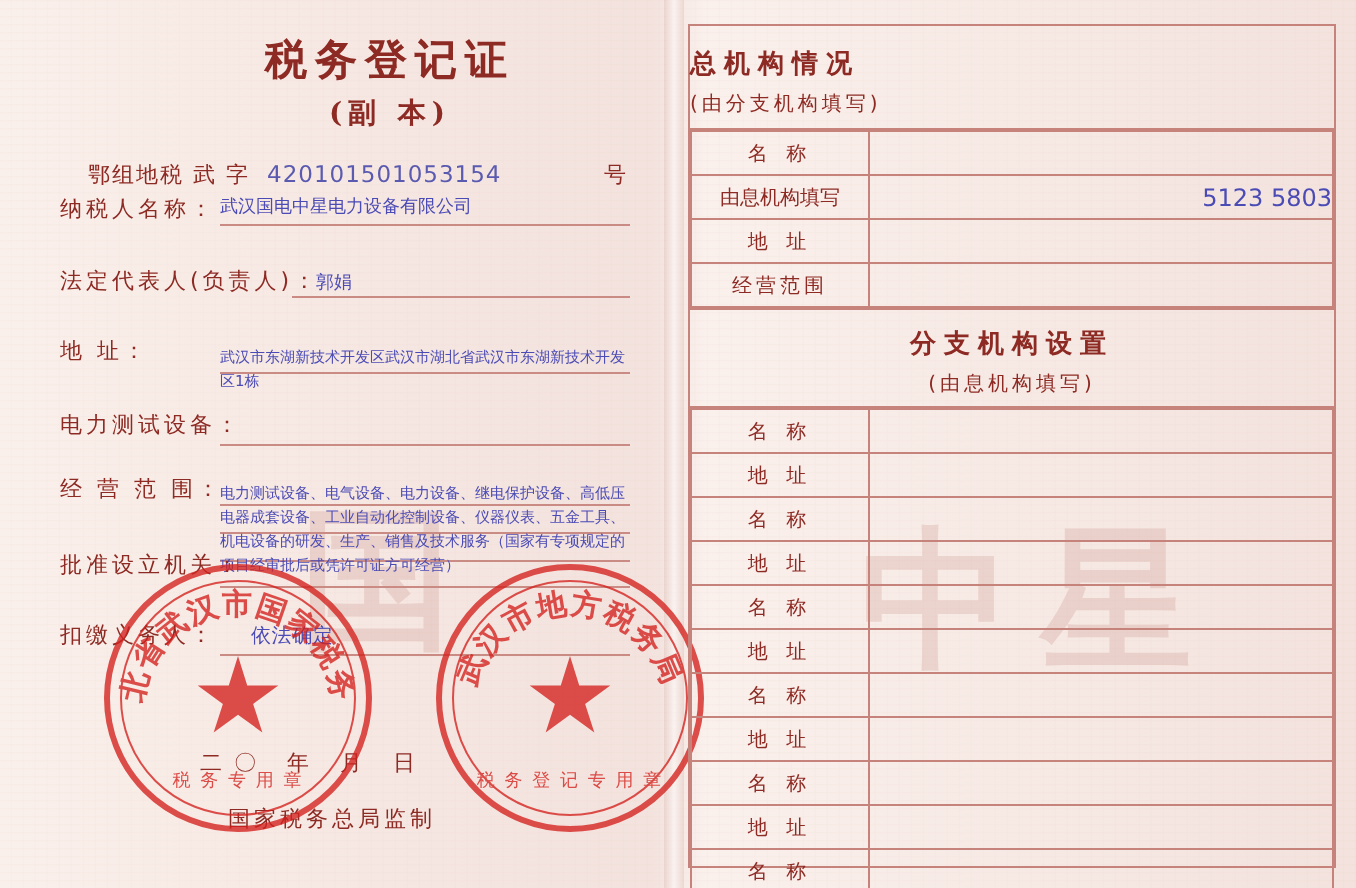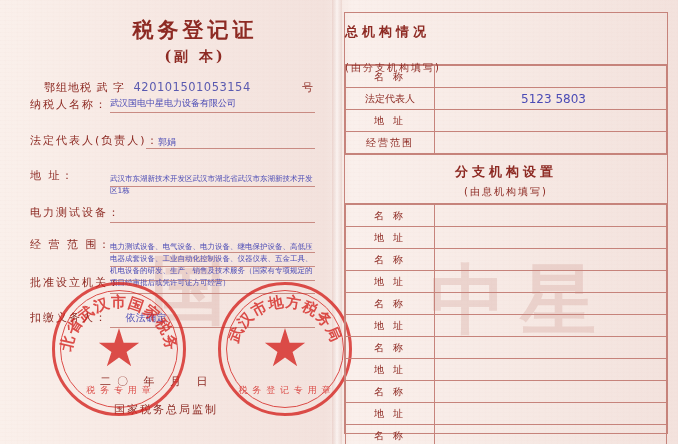--- a/index.html
+++ b/index.html
@@ -106,31 +106,31 @@
   }
   
   .right{
     position:absolute;left:344px;top:12px;width:322px;height:420px;
     border:1px solid #c6837b;
   }
   .r-head{
     text-align:left;color:#8d2a23;padding-top:10px;
   }
   .r-head .h1{font-size:13px;letter-spacing:4px;font-weight:bold;}
-  .r-head .h2{font-size:10px;letter-spacing:2px;margin-top:20px;}
+  .r-head .h2{font-size:10px;letter-spacing:2px;margin-top:4px;}
   .r-head.band{border-bottom:1px solid #c6837b;height:52px;box-sizing:border-box;}
   table.t{
     width:100%;border-collapse:collapse;table-layout:fixed;
   }
   table.t td{
     border:1px solid #c6837b;height:21px;color:#8d2a23;font-size:10px;
     letter-spacing:3px;text-align:center;padding:0;
   }
   table.t td.k{width:88px;}
-  table.t td.v{text-align:center;padding-left:6px;color:#4b4bb5;font-size:12px;letter-spacing:0;}
+  table.t td.v{text-align:right;padding-left:6px;color:#4b4bb5;font-size:12px;letter-spacing:0;}
   .midband{
     border-top:1px solid #c6837b;border-bottom:1px solid #c6837b;
     height:50px;box-sizing:border-box;text-align:center;color:#8d2a23;padding-top:8px;
   }
   .midband .h1{font-size:13px;letter-spacing:4px;font-weight:bold;}
   .midband .h2{font-size:10px;letter-spacing:2px;margin-top:4px;}
   .hw{color:#3a3ab0;font-family:"DejaVu Sans","Liberation Sans",sans-serif;}
 </style>
 </head>
 <body>
@@ -227,21 +227,21 @@
       <div class="h2">(由分支机构填写)</div>
     </div>
 
     <table class="t">
       <tbody>
           <tr>
         <td class="k">名    称</td>
         <td class="v"></td>
       </tr>
       <tr>
-        <td class="k" style="letter-spacing:0;">法定代表人</td>
+        <td class="k" style="letter-spacing:0;">由息机构填写</td>
         <td class="v hw">5123 5803</td>
       </tr>
       <tr>
         <td class="k">地    址</td>
         <td class="v"></td>
       </tr>
       <tr>
         <td class="k" style="letter-spacing:2px;">经营范围</td>
         <td class="v"></td>
       </tr>

